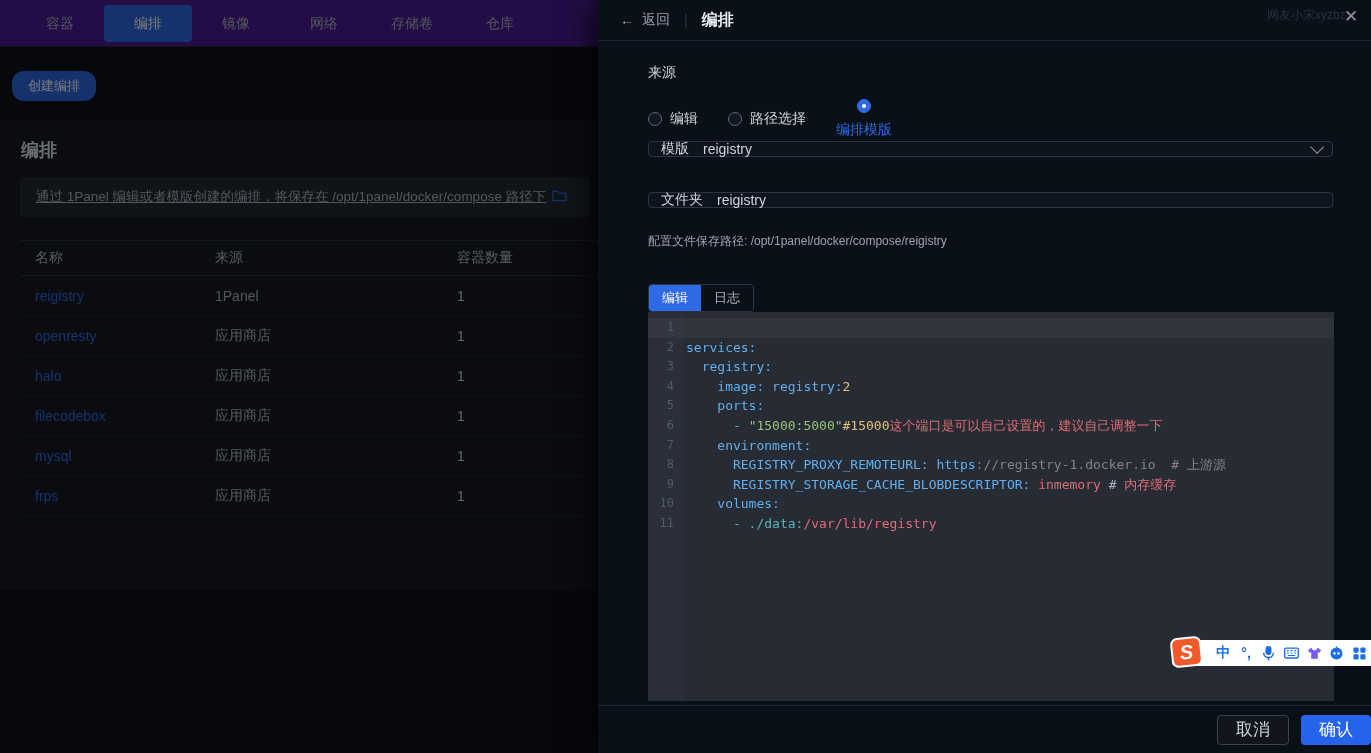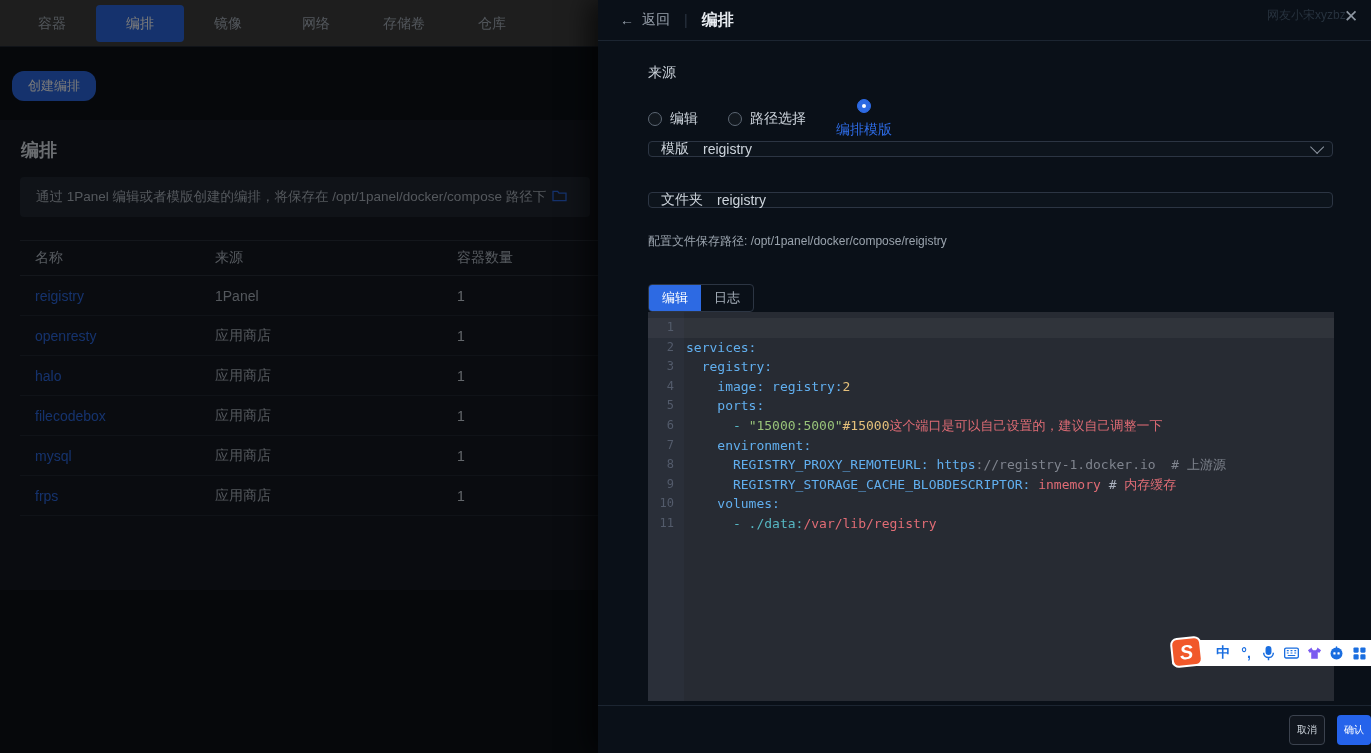--- a/index.html
+++ b/index.html
@@ -2,33 +2,33 @@
 <html style="--accent: #2d6ae3; --editor-bg: #272b33; --code-red: #e06c75; --code-blue: #61afef; --code-yellow: #e5c07b; --code-green: #98c379; --code-cyan: #56b6c2; --code-gray: #7f848e; --code-white: #abb2bf; --sogou-orange: #f1582a;"><head>
 <meta charset="utf-8">
 <style>
   * { margin:0; padding:0; box-sizing:border-box; }
   html,body { width:1371px; height:753px; background:#05070a; overflow:hidden;
               font-family:"Liberation Sans","DejaVu Sans",sans-serif; }
   .app { position:relative; width:1371px; height:753px; }
 
   
   .left-panel { position:absolute; left:0; top:0; width:598px; height:753px; background:#0e1117; }
-  .topnav { height:47px; background:#404040; border-bottom:1px solid #232933;
-            display:flex; align-items:center; padding-left:8px; }
+  .topnav { height:47px; background:#4c1d95; border-bottom:1px solid #232933;
+            display:flex; align-items:center; padding-left:16px; }
   .nav-tab { width:88px; height:37px; line-height:37px; text-align:center; color:#aab3be;
              font-size:14px; border-radius:4px; cursor:pointer; }
   .nav-tab.active { background:var(--accent); color:#ffffff; }
   .create-btn { position:absolute; left:12px; top:71px; height:30px; padding:0 16px;
                 background:var(--accent); color:#fff; border:none; border-radius:12px;
                 font-size:13px; cursor:pointer; font-family:inherit; }
   .card { position:absolute; left:0; top:120px; width:598px; height:470px; background:#151a23; }
   .card-title { position:absolute; left:21px; top:18px; font-size:18px; font-weight:bold; color:#dfe5ec; }
   .info-box { position:absolute; left:20px; top:57px; width:570px; height:40px; background:#222832;
               border-radius:4px; display:flex; align-items:center; padding:0 16px;
-              color:#aeb6c0; font-size:13.5px; white-space:nowrap; overflow:hidden; }
+              color:#aeb6c0; font-size:13.5px; white-space:nowrap; overflow:hidden;text-decoration:underline; }
   .info-box .folder-ic { margin-left:6px; flex:0 0 auto; }
   .ltable { position:absolute; left:20px; top:120px; width:578px; font-size:14px; }
   .lt-head { display:grid; grid-template-columns:180px 242px auto; height:36px; align-items:center;
              border-top:1px solid #2a303b; border-bottom:1px solid #2a303b; color:#b4bcc6; padding-left:15px; }
   .lt-row { display:grid; grid-template-columns:180px 242px auto; height:40px; align-items:center;
             border-bottom:1px solid #232933; padding-left:15px; }
   .lt-row .name { color:var(--accent); cursor:pointer; }
   .lt-row .src { color:#aeb6c0; }
   .lt-row .cnt { color:#ced5dd; }
   .copyright { position:absolute; left:6px; bottom:12px; color:#c3c9d0; font-size:13px; }
@@ -80,21 +80,21 @@
   .c-blue   { color:var(--code-blue); }
   .c-yellow { color:var(--code-yellow); }
   .c-green  { color:var(--code-green); }
   .c-cyan   { color:var(--code-cyan); }
   .c-gray   { color:var(--code-gray); }
   .c-white  { color:var(--code-white); }
 
   
   .d-foot { position:absolute; left:0; bottom:0; width:773px; height:48px; border-top:1px solid #1c2531;
             display:flex; align-items:center; justify-content:flex-end; gap:12px; background:#0a1018; }
-  .btn { height:30px; padding:0 7px; border-radius:4px; font-size:10px; cursor:pointer;
+  .btn { height:30px; padding:0 18px; border-radius:4px; font-size:17px; cursor:pointer;
          font-family:inherit;text-align:right; }
   .btn.cancel { background:#11161e; border:1px solid #3b424e; color:#cdd4dc; }
   .btn.confirm { background:#2563eb; border:none; color:#fff; margin-right:0; }
 
   
   .ime { position:absolute; left:1172px; top:640px; width:199px; height:26px; background:#ffffff;
          border-radius:4px 0 0 4px; z-index:20; display:flex; align-items:center; gap:0; padding-left:40px; }
   .sogou-logo { position:absolute; left:-1px; top:-3px; width:31px; height:30px; background:var(--sogou-orange);
                 border:2px solid #fff; border-radius:7px; transform:rotate(-6deg); color:#fff;
                 font-weight:bold; font-size:20px; text-align:center; line-height:26px; font-style:italic; }

